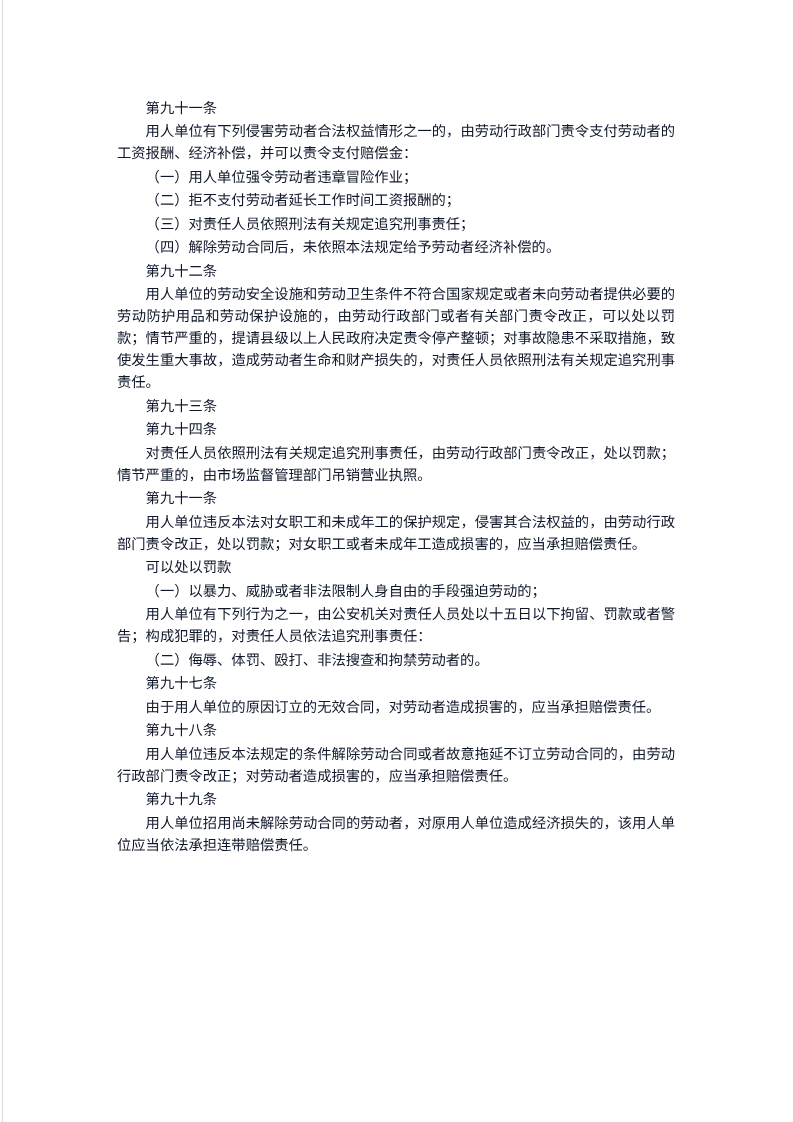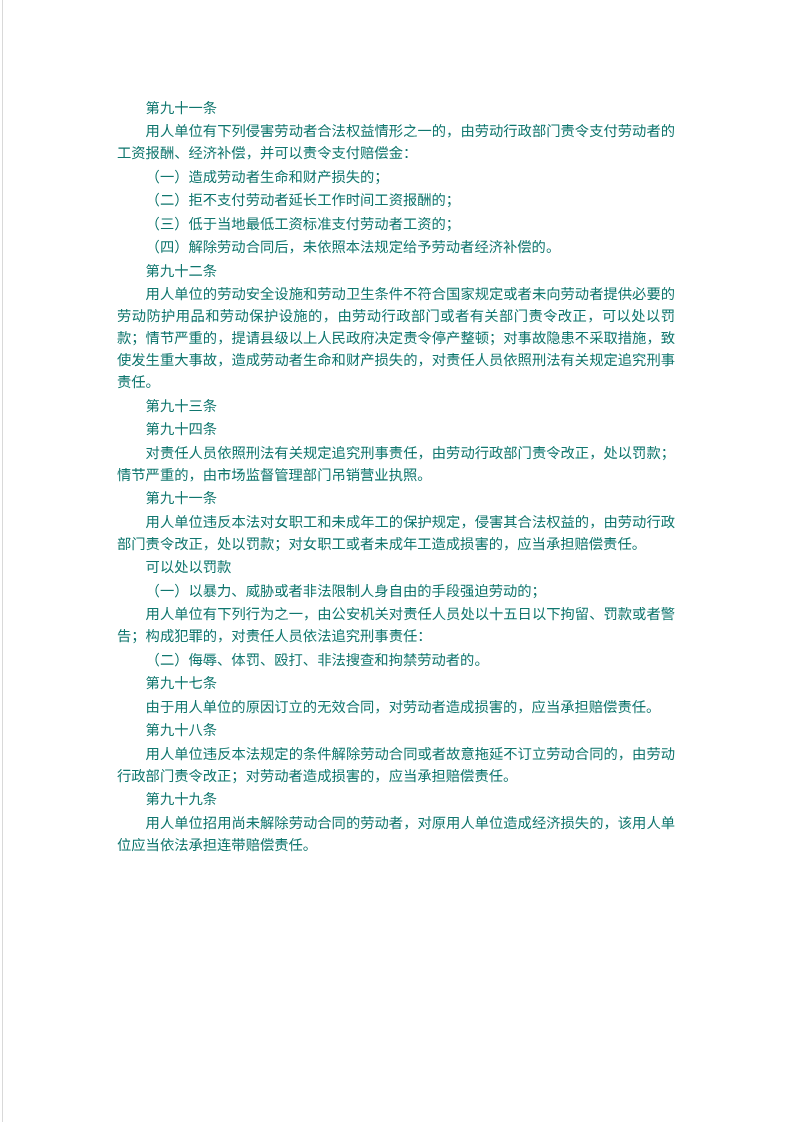--- a/index.html
+++ b/index.html
@@ -44,26 +44,26 @@
   }
   .content p.article-heading {
     text-align: left;
   }
 </style>
 </head>
 <body style="background: rgb(255, 255, 255);">
 
 <div class="page">
   <div class="edge-line" style="background: rgb(217, 217, 217);"></div>
-  <div class="content" id="doc-content" style="color: #0f766e;">
+  <div class="content" id="doc-content" style="color: #0f172a;">
       <p class="article-heading">第九十一条</p>
       <p class="article-paragraph">用人单位有下列侵害劳动者合法权益情形之一的，由劳动行政部门责令支付劳动者的工资报酬、经济补偿，并可以责令支付赔偿金：</p>
-      <p class="article-paragraph">（一）造成劳动者生命和财产损失的；</p>
+      <p class="article-paragraph">（一）用人单位强令劳动者违章冒险作业；</p>
       <p class="article-paragraph">（二）拒不支付劳动者延长工作时间工资报酬的；</p>
-      <p class="article-paragraph">（三）低于当地最低工资标准支付劳动者工资的；</p>
+      <p class="article-paragraph">（三）对责任人员依照刑法有关规定追究刑事责任；</p>
       <p class="article-paragraph">（四）解除劳动合同后，未依照本法规定给予劳动者经济补偿的。</p>
       <p class="article-heading">第九十二条</p>
       <p class="article-paragraph">用人单位的劳动安全设施和劳动卫生条件不符合国家规定或者未向劳动者提供必要的劳动防护用品和劳动保护设施的，由劳动行政部门或者有关部门责令改正，可以处以罚款；情节严重的，提请县级以上人民政府决定责令停产整顿；对事故隐患不采取措施，致使发生重大事故，造成劳动者生命和财产损失的，对责任人员依照刑法有关规定追究刑事责任。</p>
       <p class="article-heading">第九十三条</p>
       <p class="article-heading">第九十四条</p>
       <p class="article-paragraph">对责任人员依照刑法有关规定追究刑事责任，由劳动行政部门责令改正，处以罚款；情节严重的，由市场监督管理部门吊销营业执照。</p>
       <p class="article-heading">第九十一条</p>
       <p class="article-paragraph">用人单位违反本法对女职工和未成年工的保护规定，侵害其合法权益的，由劳动行政部门责令改正，处以罚款；对女职工或者未成年工造成损害的，应当承担赔偿责任。</p>
       <p class="article-heading">可以处以罚款</p>
       <p class="article-paragraph">（一）以暴力、威胁或者非法限制人身自由的手段强迫劳动的；</p>

